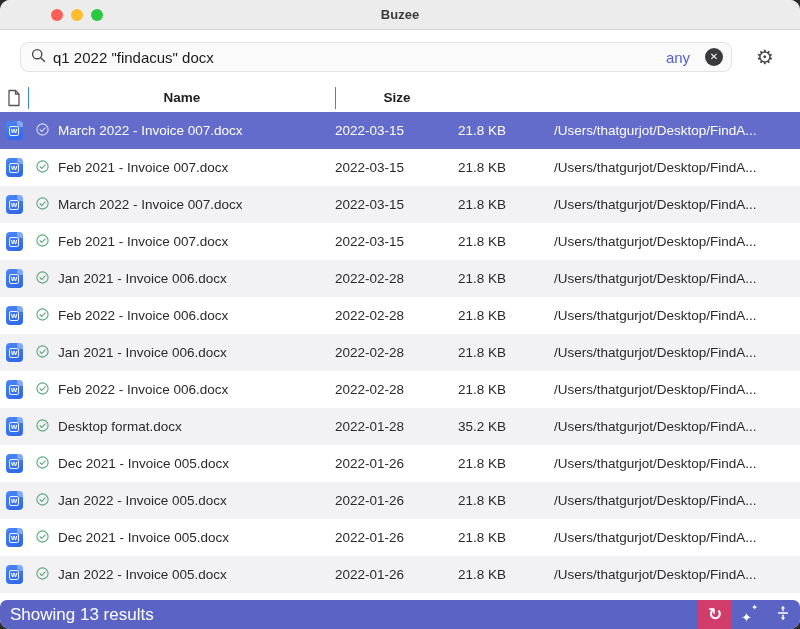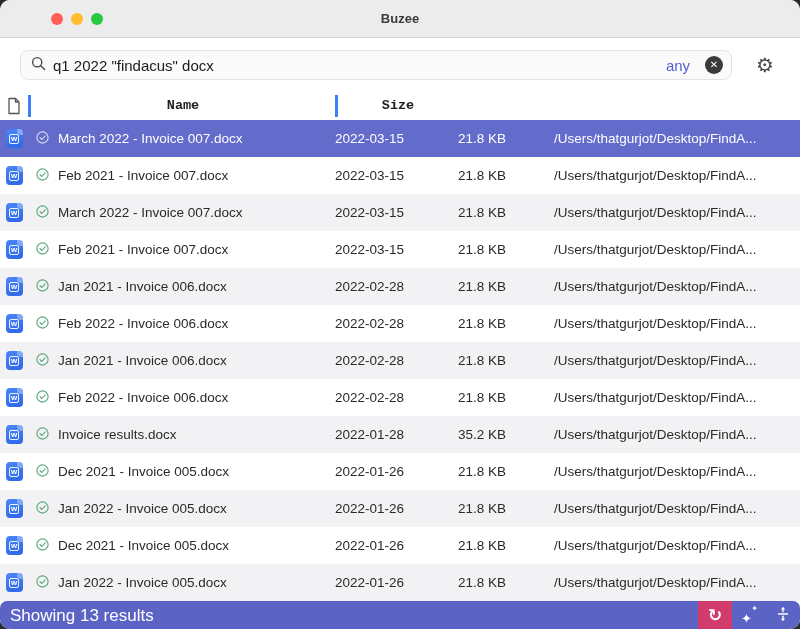--- a/index.html
+++ b/index.html
@@ -1,41 +1,41 @@
 <!DOCTYPE html>
 <html><head>
 <meta charset="utf-8">
 <style>
   * { margin:0; padding:0; box-sizing:border-box; }
   html,body { width:800px; height:629px; background:#2b2b2b; font-family:"Liberation Sans","DejaVu Sans",sans-serif; }
   .window { width:800px; height:629px; border-radius:10px; overflow:hidden; background:#fff; display:flex; flex-direction:column; }
 
   
-  .titlebar { height:38px; background:#ececec; border-bottom:1px solid #d6d6d6; position:relative; display:flex; align-items:center; flex:0 0 auto;padding-left:38px; }
+  .titlebar { height:30px; background:#ececec; border-bottom:1px solid #d6d6d6; position:relative; display:flex; align-items:center; flex:0 0 auto;padding-left:38px; }
   .traffic { display:flex; gap:8px; margin-left:13px; }
   .light { width:12px; height:12px; border-radius:50%; }
   .light.red { background:#ff5f57; }
   .light.yellow { background:#febc2e; }
   .light.green { background:#28c840; }
   .win-title { position:absolute; left:0; right:0; text-align:center; font-size:13px; font-weight:700; color:#3c3c3c; pointer-events:none; }
 
   
   .toolbar { height:54px; background:#fff; display:flex; align-items:center; padding:0 26px 0 20px; gap:24px; flex:0 0 auto; }
   .searchbox { flex:1; height:30px; background:#fafafa; border:1px solid #e3e3e6; border-radius:8px; display:flex; align-items:center; padding:0 8px 0 10px; gap:7px; }
   .searchbox svg { flex:0 0 auto; }
   .search-input { flex:1; border:none; outline:none; background:transparent; font-size:15px; color:#1b1b1b; font-family:inherit; }
   .any-label { color:#5661d2; font-size:15px; cursor:pointer; margin-right:8px; }
   .clear-btn { width:18px; height:18px; border-radius:50%; background:#3a3a3c; color:#fff; font-size:10px; line-height:18px; text-align:center; cursor:pointer; flex:0 0 auto; }
   .gear { font-size:20px; color:#4a4a4a; cursor:pointer; line-height:1; }
 
   
   .grid-cols { display:grid; grid-template-columns:28px 307px 123px 96px 1fr; }
   .thead { height:28px; align-items:center; flex:0 0 auto; background:#fff; }
   .th { font-size:13.5px; font-weight:700; color:#1f1f1f; text-align:center; height:22px; line-height:22px; }
-  .th.sep { border-left:3px solid #3b82f6;font-family:Liberation Mono, monospace; }
+  .th.sep { border-left:1px solid #3b82f6; }
   .th-icon { display:flex; justify-content:center; align-items:center; height:22px; }
 
   .tbody { flex:0 0 auto; }
   .row { height:37px; align-items:center; font-size:13.5px; color:#2a2a2a; cursor:default; }
   .row:nth-child(odd) { background:#f2f2f4; }
   .row:nth-child(even) { background:#fff; }
   .row.selected { background:#636bcb; color:#fff; }
   .cell-icon { display:flex; justify-content:center; align-items:center; }
   .cell-name { display:flex; align-items:flex-start; gap:9px; padding-left:8px; overflow:hidden; white-space:nowrap; }
   .cell-center { text-align:left; white-space:nowrap; overflow:hidden; }
@@ -258,21 +258,21 @@
             <span class="w">w</span>
           </span>
       </div>
       <div class="cell-name">
         <span class="check-circle-icon">
           <svg width="13" height="13" viewBox="0 0 13 13">
               <circle cx="6.5" cy="6.5" r="5.6" fill="none" stroke="#56a878" stroke-width="1.1"></circle>
               <path d="M4 6.7 l1.8 1.8 L9.2 4.8" fill="none" stroke="#56a878" stroke-width="1.1" stroke-linecap="round" stroke-linejoin="round"></path>
             </svg>
         </span>
-        <span>Invoice results.docx</span>
+        <span>Desktop format.docx</span>
       </div>
       <div class="cell-center">2022-01-28</div>
       <div class="cell-center">35.2 KB</div>
       <div class="cell-center">/Users/thatgurjot/Desktop/FindA...</div>
     </div>
       <div class="grid-cols row">
       <div class="cell-icon">
         <span class="word-icon">
             <span class="w">w</span>
           </span>

